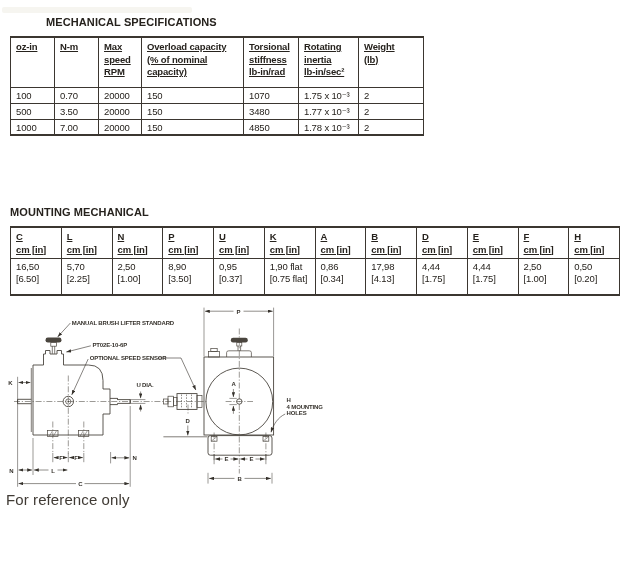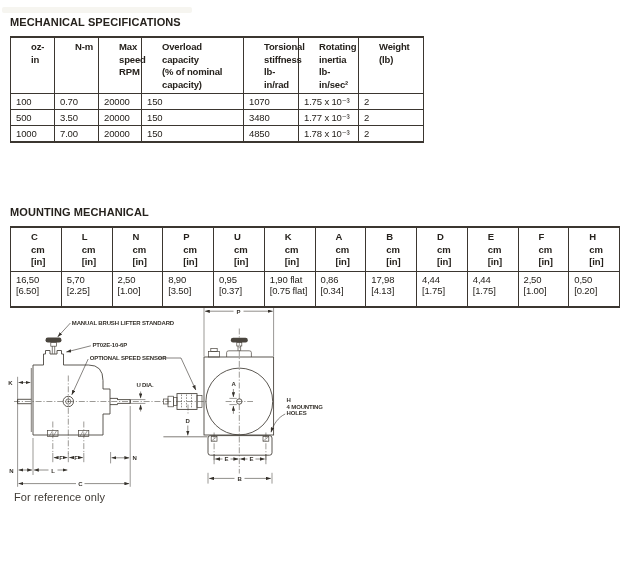--- a/index.html
+++ b/index.html
@@ -4,44 +4,44 @@
 <style>
   html,body{margin:0;padding:0;background:#ffffff;}
   #page{
     position:relative;width:630px;height:581px;background:#ffffff;overflow:hidden;
     font-family:"Liberation Sans","DejaVu Sans",sans-serif;color:#26221d;
   }
   .section-title{
     position:absolute;left:10px;font-size:11px;font-weight:bold;
     letter-spacing:0.1px;color:#26221d;white-space:nowrap;
   }
-  #mech-title{top:16px;}
+  #mech-title{top:16px;margin-left:36px;}
   #mount-title{top:206px;}
   table{
     position:absolute;border-collapse:collapse;table-layout:fixed;
     background:#ffffff;
   }
   #mech-table{left:10px;top:36px;width:413px;border:1px solid #3b3630;
     border-top:2.5px solid #3b3630;border-bottom:2.5px solid #3b3630;}
   #mount-table{left:10px;top:226px;width:610px;border:1px solid #3b3630;
     border-top:2.5px solid #3b3630;border-bottom:2.5px solid #3b3630;}
   th,td{
     border:1px solid #3b3630;text-align:left;vertical-align:top;
     font-size:9.5px;letter-spacing:-0.15px;white-space:pre-line;
   }
-  th{font-weight:bold;padding:3px 4px 2px 20px;line-height:1.32;}
+  th{font-weight:bold;padding:3px 4px 2px 5px;line-height:1.32;text-decoration:underline;}
   thead th{border-bottom:1.5px solid #3b3630;}
   td{font-weight:normal;padding:2px 4px 1px 5px;line-height:1.25;}
   #mech-table thead tr{height:50px;}
   #mech-table tbody tr{height:16px;}
   #mount-table thead tr{height:30px;}
   #mount-table tbody tr{height:36px;}
   #diagram{position:absolute;left:0;top:305px;width:400px;height:200px;}
   #footer-note{
-    position:absolute;left:14px;top:491px;font-size:11px;color:#403b35;
+    position:absolute;left:6px;top:491px;font-size:15px;color:#403b35;
     letter-spacing:0.1px;
   }
   #scan-artifact{
     position:absolute;left:2px;top:7px;width:190px;height:6px;
     background:#f6f5f0;border-radius:2px;
   }
   
   .outline{stroke:#4a453e;fill:none;stroke-width:0.9;}
   .outline-thin{stroke:#4a453e;fill:none;stroke-width:0.7;}
   .solidfill{fill:#4a453e;stroke:none;}

